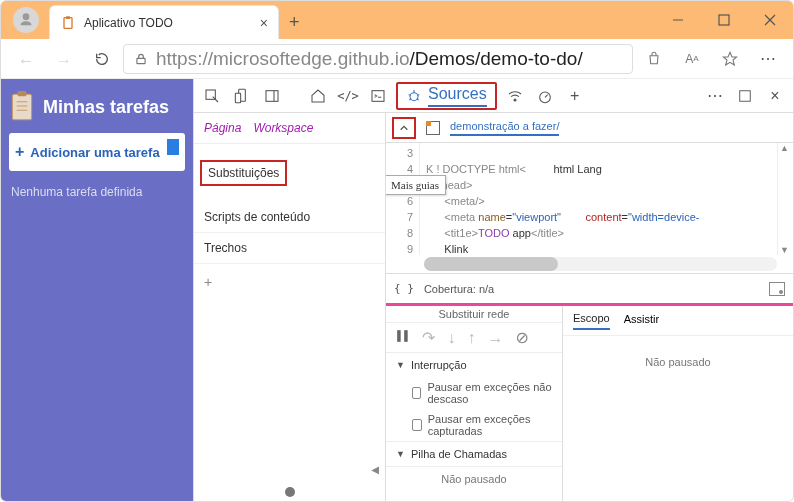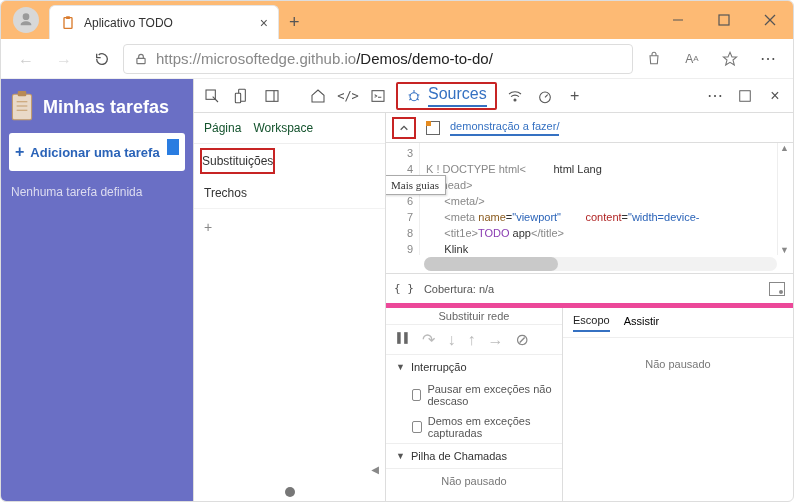--- a/index.html
+++ b/index.html
@@ -9,42 +9,42 @@
   .avatar svg { width: 16px; height: 16px; fill: #9a9a9a; }
   .tab { height: 34px; background: #fff; border-radius: 6px 6px 0 0; display: flex; align-items: center; padding: 0 10px; gap: 8px; min-width: 230px; border: 1px solid #e4e4e4; border-bottom: none; }
   .tab .icon { width: 16px; height: 16px; }
   .tab-title { font-size: 12px; color: #333; flex: 1; }
   .tab-close { font-size: 14px; color: #555; }
   .new-tab { padding: 0 10px; color: #555; font-size: 18px; margin-bottom: 6px; }
   .winbtns { margin-left: auto; display: flex; height: 38px; }
   .winbtn { width: 46px; display: flex; align-items: center; justify-content: center; color: #555; }
   .addrbar { height: 40px; display: flex; align-items: center; padding: 0 8px; gap: 4px; background: #fff; border-bottom: 1px solid #eee; }
   .navbtn { width: 34px; height: 30px; display: flex; align-items: center; justify-content: center; color: #555; border-radius: 4px; }
-  .url { flex: 1; display: flex; align-items: center; gap: 8px; border: 1px solid #ddd; border-radius: 4px; height: 30px; padding: 0 10px; font-size: 15px; color: #555; }
+  .url { flex: 1; display: flex; align-items: center; gap: 8px; border: 1px solid #ddd; border-radius: 4px; height: 30px; padding: 0 10px; font-size: 19px; color: #555; }
   .url-host { color: #888; }
   .url-path { color: #222; }
   .content { display: flex; height: calc(502px - 78px); }
   .app { width: 192px; background: #6a6fc5; padding: 12px 8px; color: #fff; display: flex; flex-direction: column; gap: 10px; }
   .app-title { display: flex; align-items: center; gap: 8px; font-size: 18px; font-weight: 600; }
   .clipboard { width: 26px; height: 32px; }
   .addtask { background: #fff; color: #2a63b8; border-radius: 3px; padding: 10px 6px; font-size: 13px; font-weight: 600; display: flex; align-items: center; gap: 6px; position: relative; }
   .addtask .cursor { position: absolute; right: 6px; top: 6px; width: 12px; height: 16px; background: #2a7de1; }
   .notasks { font-size: 12px; color: #dcdcf0; padding: 4px 2px; }
   .devtools { flex: 1; display: flex; flex-direction: column; border-left: 1px solid #ddd; }
   .dt-top { height: 34px; display: flex; align-items: center; gap: 6px; padding: 0 6px; border-bottom: 1px solid #ddd; }
   .dt-ico { width: 24px; height: 24px; display:flex;align-items:center;justify-content:center;color:#555;border-radius:3px;}
   .dt-sources { display:flex;align-items:center;gap:6px;padding:3px 8px;color:#3571c2;border:2px solid #c72424;border-radius:2px;height:28px;}
   .dt-sources-underline{border-bottom:2px solid #3571c2;padding-bottom:2px;}
   .dt-right{margin-left:auto;display:flex;gap:6px;}
   .dt-body{display:flex;flex:1;min-height:0;}
   .left-pane{width:192px;display:flex;flex-direction:column;border-right:1px solid #ddd;}
-  .lp-tabs{display:flex;gap:12px;padding:8px 10px;font-size:12px;color:#14532d;border-bottom:1px solid #eee;}
+  .lp-tabs{display:flex;gap:12px;padding:8px 10px;font-size:12px;color:#a21caf;border-bottom:1px solid #eee;font-style:italic;}
   .lp-list{font-size:12px;color:#333;}
   .lp-item{padding:8px 10px;border-bottom:1px solid #f2f2f2;}
-  .lp-item.hl{display:inline-block;border:2px solid #c72424;margin:4px 6px;padding:4px 0;}
+  .lp-item.hl{display:inline-block;border:2px solid #c72424;margin:16px 6px;padding:4px 6px;}
   .lp-select{display:flex;align-items:center;gap:6px;padding:10px;color:#9c9c9c;font-size:12px;}
   .lp-dot{width:10px;height:10px;border-radius:50%;background:#777;margin:6px auto;}
   .center{flex:1;display:flex;flex-direction:column;min-width:0;}
   .c-tabs{height:30px;border-bottom:1px solid #ddd;display:flex;align-items:center;gap:10px;padding:0 6px;font-size:11px;}
   .more-btn{width:24px;height:22px;border:2px solid #c72424;display:flex;align-items:center;justify-content:center;color:#555;}
   .pg-icon{width:14px;height:14px;border:1px solid #666;position:relative;}
   .pg-icon::before{content:'';position:absolute;top:-1px;left:-1px;width:5px;height:5px;background:#e58b1f;}
   .file-tab{color:#3571c2;border-bottom:2px solid #3571c2;padding-bottom:2px;}
   .code-wrap{flex:1;display:flex;position:relative;overflow:hidden;font-family:Consolas,monospace;font-size:11px;}
   .gutter{width:34px;text-align:right;color:#888;padding:2px 6px 2px 0;line-height:16px;border-right:1px solid #eee;}
@@ -53,21 +53,21 @@
   .k-gray{color:#888;}
   .k-brown{color:#8a5a1d;}
   .k-blue{color:#2a63b8;}
   .k-red{color:#b02424;}
   .k-purple{color:#8a3db2;}
   .scroll-h{height:14px;background:#f2f2f2;margin:2px 16px 2px 38px;border-radius:7px;position:relative;}
   .scroll-h::after{content:'';position:absolute;left:0;top:0;height:100%;width:38%;background:#c9c9c9;border-radius:7px;}
   .bottom-bar{height:30px;border-top:1px solid #ddd;display:flex;align-items:center;padding:0 8px;gap:10px;font-size:11px;color:#555;}
   .img-icn{width:16px;height:14px;border:1px solid #888;margin-left:auto;position:relative;}
   .img-icn::after{content:'';position:absolute;right:1px;bottom:1px;width:4px;height:4px;border-radius:50%;background:#888;}
-  .lower{height:200px;display:flex;border-top:5px solid #ec4899;}
+  .lower{height:200px;display:flex;border-top:3px solid #ec4899;}
   .lower-left{flex:1;display:flex;flex-direction:column;border-right:1px solid #ddd;}
   .subst-row{font-size:11px;color:#666;text-align:center;padding:2px;border-bottom:1px solid #eee;}
   .dbg-tools{height:30px;display:flex;align-items:center;gap:12px;padding:0 10px;color:#888;border-bottom:1px solid #eee;}
   .sect{border-bottom:1px solid #eee;}
   .sect-h{font-size:11px;padding:6px 10px;color:#333;display:flex;align-items:center;gap:6px;}
   .tri{font-size:9px;color:#555;}
   .chk-row{font-size:11px;padding:4px 10px 4px 26px;color:#555;display:flex;align-items:center;gap:6px;}
   .chk{width:12px;height:12px;border:1px solid #888;border-radius:2px;}
   .np{text-align:center;font-size:11px;color:#777;padding:6px;}
   .lower-right{width:230px;display:flex;flex-direction:column;}
@@ -242,20 +242,21 @@
 
     <div class="dt-body">
 
       <div class="left-pane">
         <div class="lp-tabs">
           <span>Página</span>
           <span>Workspace</span>
         </div>
         <div class="lp-list">
           <div><span class="lp-item hl">Substituições</span></div>
+          <div class="lp-item">Scripts de conteúdo</div>
           <div class="lp-item">Trechos</div>
           <div class="lp-select">
             <span style="font-size:14px;color:#888">+</span>
           </div>
         </div>
         <div style="flex:1"></div>
         <div style="text-align:right;padding:4px 6px"><span style="color:#888;font-size:10px">◀</span></div>
         <div class="lp-dot"></div>
       </div>
 
@@ -319,21 +320,21 @@
               <div class="sect-h">
                   <span class="tri">▼</span>
                   <span>Interrupção</span>
                 </div>
               <div class="chk-row">
                   <span class="chk"></span>
                   <span>Pausar em exceções não descaso</span>
                 </div>
               <div class="chk-row">
                   <span class="chk"></span>
-                  <span>Demos em exceções capturadas</span>
+                  <span>Pausar em exceções capturadas</span>
                 </div>
             </div>
             <div class="sect">
               <div class="sect-h">
                   <span class="tri">▼</span>
                   <span>Pilha de Chamadas</span>
                 </div>
             </div>
             <div class="np">Não pausado</div>
           </div>

